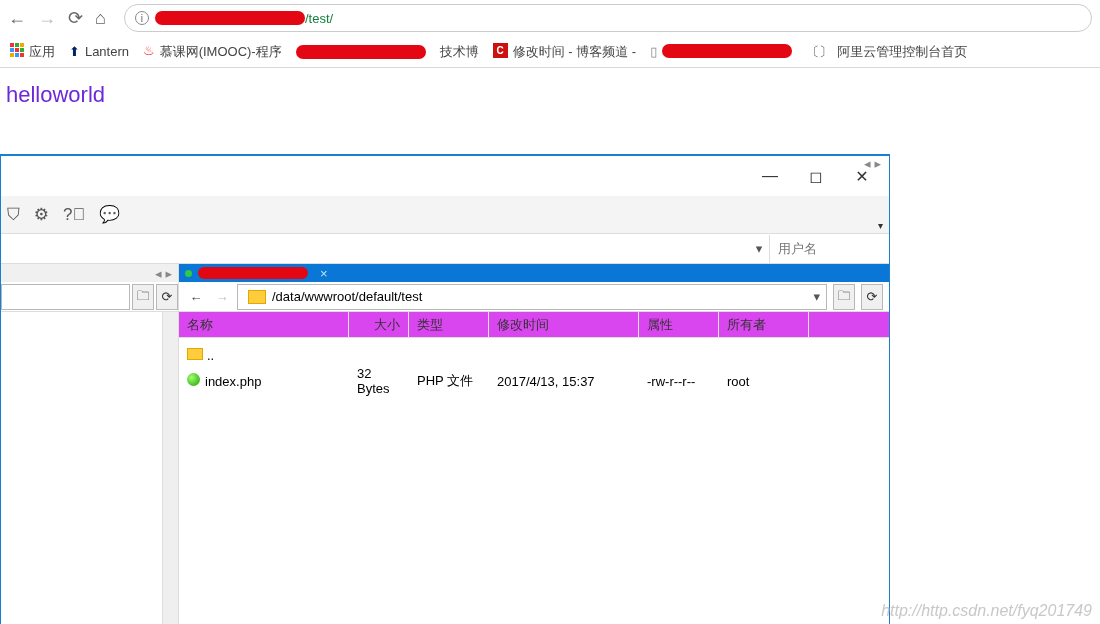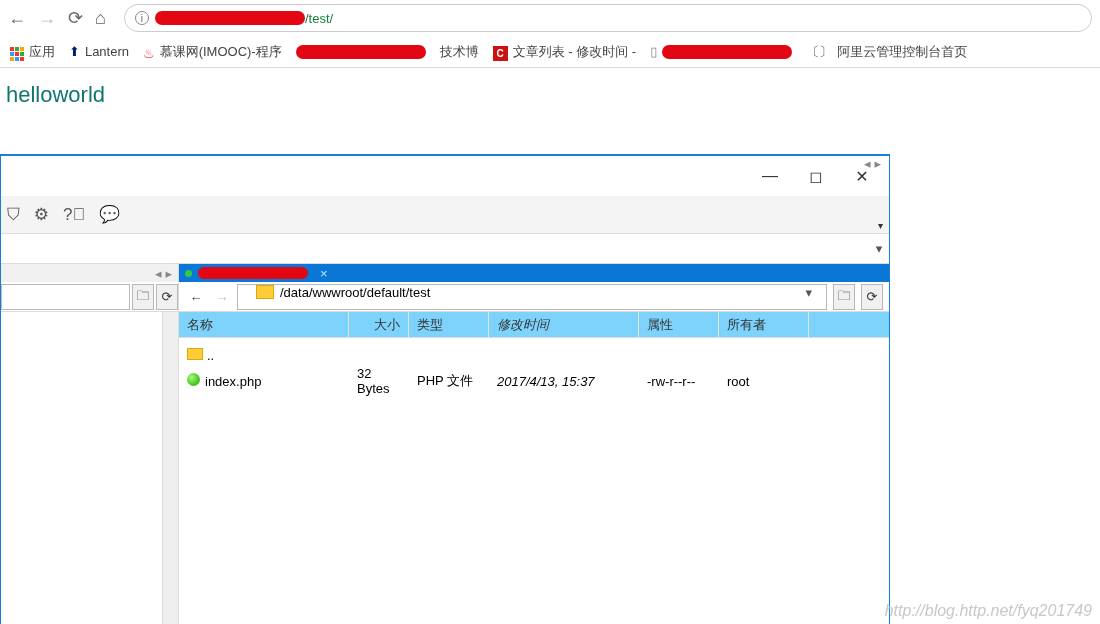--- a/index.html
+++ b/index.html
@@ -4,24 +4,24 @@
 <style>
 *{box-sizing:border-box;margin:0;padding:0;font-family:"Microsoft YaHei",Arial,sans-serif;font-size:13px;}
 body{width:1100px;height:624px;background:#fff;position:relative;overflow:hidden;}
 .browser-nav{height:36px;display:flex;align-items:center;padding:0 8px;gap:12px;}
 .browser-nav .ico{color:#666;font-size:18px;cursor:pointer;}
 .addrbar{flex:1;height:28px;border:1px solid #ccc;border-radius:14px;display:flex;align-items:center;padding:0 10px;margin-left:6px;background:#fff;}
 .addrbar .info{color:#666;border:1px solid #888;border-radius:50%;width:14px;height:14px;font-size:10px;display:inline-flex;align-items:center;justify-content:center;margin-right:6px;}
 .red-blob{display:inline-block;background:#e30613;height:14px;border-radius:7px;}
 .addr-text{color:#15803d;}
 .bookmarks{height:32px;border-bottom:1px solid #d8d8d8;display:flex;align-items:center;padding:0 10px;gap:14px;}
-.bk{display:flex;align-items:flex-end;gap:5px;color:#444;white-space:nowrap;cursor:pointer;}
+.bk{display:flex;align-items:flex-start;gap:5px;color:#444;white-space:nowrap;cursor:pointer;}
 .grid-ic{width:14px;height:14px;display:grid;grid-template-columns:repeat(3,1fr);grid-template-rows:repeat(3,1fr);gap:1px;}
 .grid-ic span{width:100%;height:100%;}
-.page{padding:14px 6px;font-size:22px;color:#0f766e;}
+.page{padding:14px 6px;font-size:22px;color:#6d28d9;}
 .ftp-window{position:absolute;left:0;top:154px;width:890px;border:1px solid #1a7fd4;border-top:2px solid #1a7fd4;background:#f4f4f4;}
 .titlebar{height:40px;background:#fff;display:flex;align-items:center;justify-content:flex-end;padding-right:6px;gap:4px;}
 .winbtn{width:42px;height:28px;display:flex;align-items:center;justify-content:center;color:#333;cursor:pointer;font-size:16px;}
 .ftp-toolbar{height:38px;background:#f4f4f4;display:flex;align-items:center;padding:0 6px;gap:14px;border-bottom:1px solid #ddd;color:#555;position:relative;}
 .ftp-toolbar .tico{font-size:17px;cursor:pointer;}
 .ftp-quick{height:30px;background:#fff;display:flex;align-items:center;border-bottom:1px solid #ddd;}
 .ftp-quick .spacer{flex:1;}
 .ftp-quick .dd{width:20px;text-align:center;color:#555;cursor:pointer;}
 .ftp-quick input{border:none;height:28px;padding:0 8px;outline:none;width:120px;border-left:1px solid #ddd;}
 .panes{display:flex;height:390px;background:#fff;}
@@ -31,24 +31,24 @@
 .path-input{flex:1;height:26px;border:1px solid #b8b8b8;background:#fff;}
 .act{width:22px;height:26px;display:flex;align-items:center;justify-content:center;border:1px solid #b8b8b8;background:#f0f0f0;margin-left:2px;color:#333;cursor:pointer;}
 .right-pane{flex:1;display:flex;flex-direction:column;}
 .remote-tab{height:18px;background:#0a77d6;display:flex;align-items:center;padding:0 6px;color:#fff;}
 .remote-tab .rblob{background:#e30613;height:12px;width:110px;border-radius:6px;}
 .remote-tab .dot{width:7px;height:7px;background:#2ecc40;border-radius:50%;margin-right:6px;}
 .remote-tab .x{margin-left:12px;color:#bfe4ff;cursor:pointer;}
 .right-pane .path-row{padding:0 6px;gap:4px;}
 .arrow{width:22px;height:22px;display:flex;align-items:center;justify-content:center;color:#333;font-weight:bold;cursor:pointer;}
 .folder-ic{width:18px;height:14px;background:#ffcd3c;border:1px solid #e0a800;margin-left:4px;}
-.path-field{flex:1;height:26px;border:1px solid #b8b8b8;display:flex;align-items:flex-start;padding:0 14px;background:#fff;}
-.file-head{height:26px;display:flex;align-items:center;background:#7dd3fc;border-bottom:1px solid #ddd;}
+.path-field{flex:1;height:26px;border:1px solid #b8b8b8;display:flex;align-items:center;padding:0 6px;background:#fff;}
+.file-head{height:26px;display:flex;align-items:center;background:#d946ef;border-bottom:1px solid #ddd;}
 .fh{padding:0 8px;color:#333;border-right:1px solid #e4e4e4;height:100%;display:flex;align-items:center;}
-.c1{width:170px;}.c1b{justify-content:flex-end;width:60px;}.c2{width:80px;}.c3{width:150px;font-style:italic;}.c4{width:80px;}.c5{width:90px;}
+.c1{width:170px;}.c1b{justify-content:flex-end;width:60px;}.c2{width:80px;}.c3{width:150px;}.c4{width:80px;}.c5{width:90px;}
 .filelist{flex:1;background:#fff;padding-top:4px;}
 .frow{display:flex;align-items:center;height:26px;}
 .frow .cell{padding:0 8px;}
 .fold-up{width:16px;height:12px;background:#ffcd3c;border:1px solid #e0a800;display:inline-block;margin-right:4px;}
 .php-ic{width:13px;height:13px;background:radial-gradient(circle at 35% 35%,#9fff6f,#1b9e00);border-radius:50%;display:inline-block;margin-right:5px;}
 .scroll-stub{width:16px;background:#efefef;border-left:1px solid #ddd;}
 .watermark{position:absolute;right:8px;bottom:4px;color:#c8c8c8;font-size:16px;font-style:italic;}
 .navarrows{position:absolute;right:8px;top:0;color:#888;display:flex;gap:4px;font-size:11px;}
 </style>
 </head>
@@ -88,21 +88,21 @@
   <div class="bk">
     <span style="color:#e33">♨</span>
     <span>慕课网(IMOOC)-程序</span>
   </div>
   <span class="red-blob" style="width:130px"></span>
   <div class="bk">
       <span>技术博</span>
     </div>
   <div class="bk">
     <span style="background:#c11;color:#fff;width:15px;height:15px;display:inline-flex;align-items:center;justify-content:center;font-size:10px;font-weight:bold">C</span>
-    <span>文章列表 - 修改时间 -</span>
+    <span>修改时间 - 博客频道 -</span>
   </div>
   <div class="bk">
     <span style="color:#888">▯</span>
     <span class="red-blob" style="width:130px"></span>
   </div>
   <div class="bk">
     <span>〔〕</span>
     <span>阿里云管理控制台首页</span>
   </div>
 </div>
@@ -118,20 +118,21 @@
   <div class="ftp-toolbar">
     <span class="tico">⛉</span>
     <span class="tico">⚙</span>
     <span class="tico">?⃝</span>
     <span class="tico" style="color:#bbb">💬</span>
     <span style="position:absolute;right:6px;bottom:2px;font-size:10px;color:#333">▾</span>
   </div>
   <div class="ftp-quick">
     <div class="spacer"></div>
     <div class="dd">▾</div>
+    <input placeholder="用户名" style="">
   </div>
   <div class="panes">
     <div class="left-pane">
       <div class="pane-tabs">
           <span>◂</span>
           <span>▸</span>
         </div>
       <div class="path-row">
         <div class="path-input"></div>
         <div class="act">🗀</div>
@@ -181,13 +182,13 @@
           <div class="cell c2">PHP 文件</div>
           <div class="cell c3">2017/4/13, 15:37</div>
           <div class="cell c4">-rw-r--r--</div>
           <div class="cell c5">root</div>
         </div>
       </div>
     </div>
   </div>
 </div>
 
-<div class="watermark">http://blog.http.net/fyq201749</div>
+<div class="watermark">http://http.csdn.net/fyq201749</div>
 
 </body></html>

